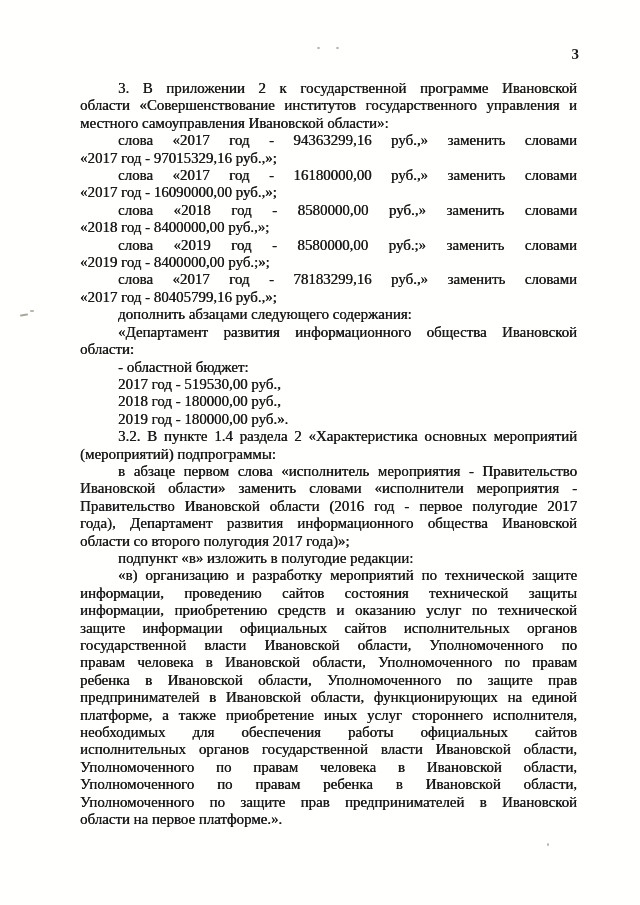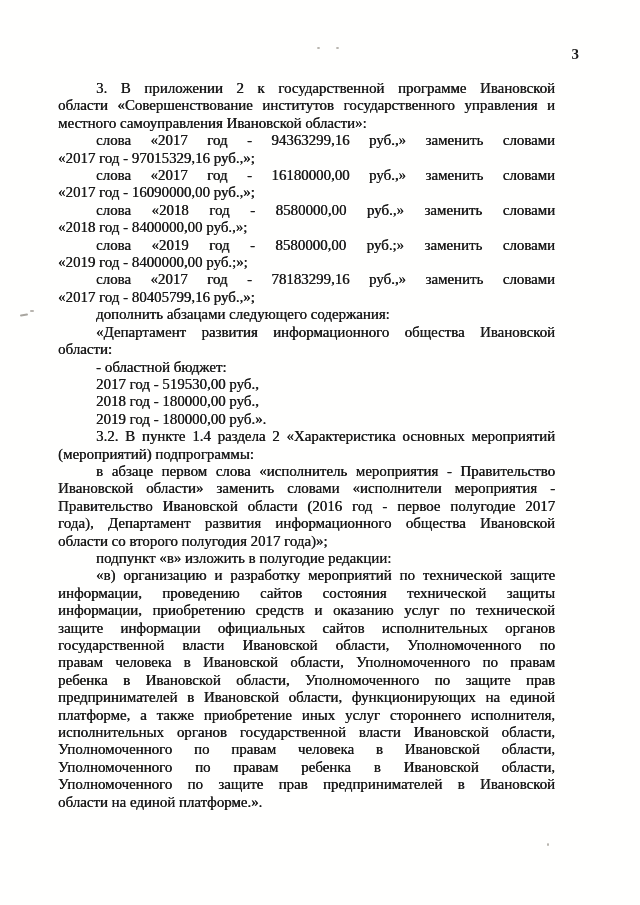--- a/index.html
+++ b/index.html
@@ -18,21 +18,21 @@
   .page-number {
     position: absolute;
     top: 46px;
     right: 61px;
     font-size: 15px;
     font-weight: bold;
     color: var(--ink, #1b1b1b);
   }
   .doc-body {
     position: absolute;
-    left: 58px;
+    left: 80px;
     top: 80px;
     width: 497px;
     font-size: 14.9px;
     line-height: 17.4px;
     color: var(--ink, #1b1b1b);
     text-shadow: 0.35px 0 0 currentColor; 
   }
   .line {
     text-align: justify;
     text-align-last: left;
@@ -93,25 +93,26 @@
       <div class="line indent">подпункт «в» изложить в полугодие редакции:</div>
       <div class="line indent spread">«в) организацию и разработку мероприятий по технической защите</div>
       <div class="line spread">информации, проведению сайтов состояния технической защиты</div>
       <div class="line spread">информации, приобретению средств и оказанию услуг по технической</div>
       <div class="line spread">защите информации официальных сайтов исполнительных органов</div>
       <div class="line spread">государственной власти Ивановской области, Уполномоченного по</div>
       <div class="line spread">правам человека в Ивановской области, Уполномоченного по правам</div>
       <div class="line spread">ребенка в Ивановской области, Уполномоченного по защите прав</div>
       <div class="line spread">предпринимателей в Ивановской области, функционирующих на единой</div>
       <div class="line spread">платформе, а также приобретение иных услуг стороннего исполнителя,</div>
+      <div class="line spread">необходимых для обеспечения работы официальных сайтов</div>
       <div class="line spread">исполнительных органов государственной власти Ивановской области,</div>
       <div class="line spread">Уполномоченного по правам человека в Ивановской области,</div>
       <div class="line spread">Уполномоченного по правам ребенка в Ивановской области,</div>
       <div class="line spread">Уполномоченного по защите прав предпринимателей в Ивановской</div>
-      <div class="line">области на единой платформе.».</div>
+      <div class="line">области на первое платформе.».</div>
     </div>
 
   <div class="speck dot-a"></div>
   <div class="speck dot-b"></div>
   <div class="speck pencil-a"></div>
   <div class="speck pencil-b"></div>
   <div class="speck dot-c"></div>
 </div>
 
 </body></html>

